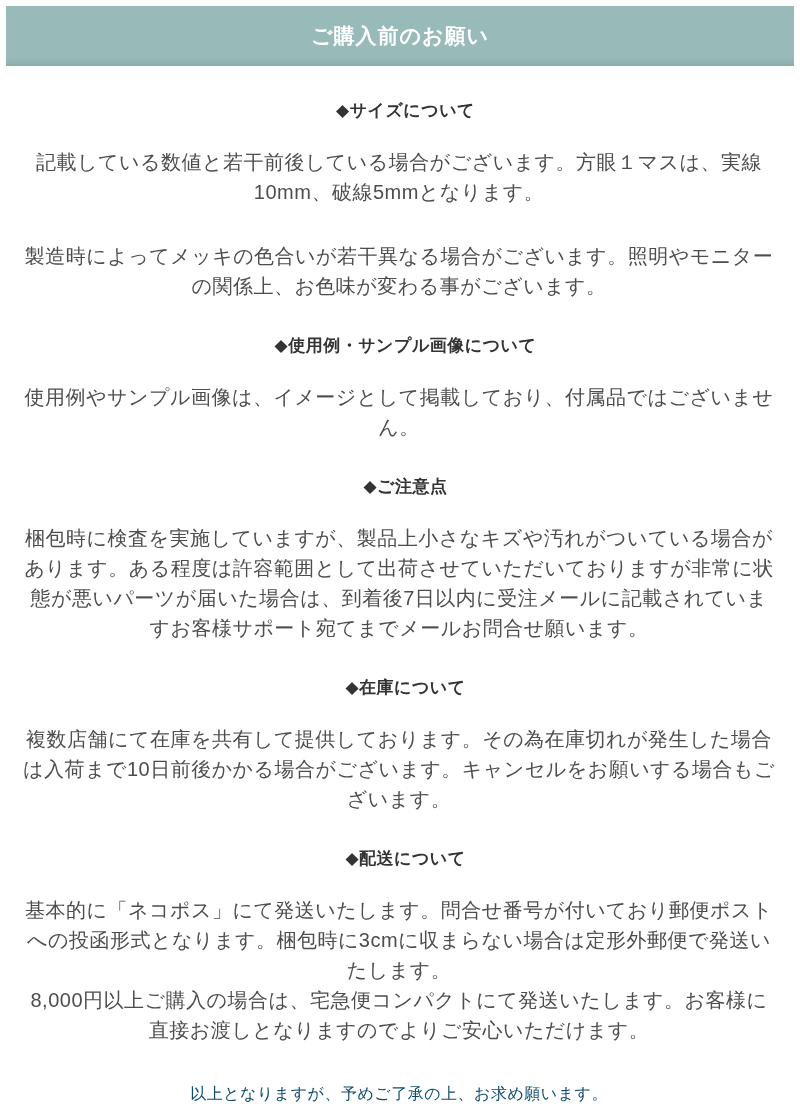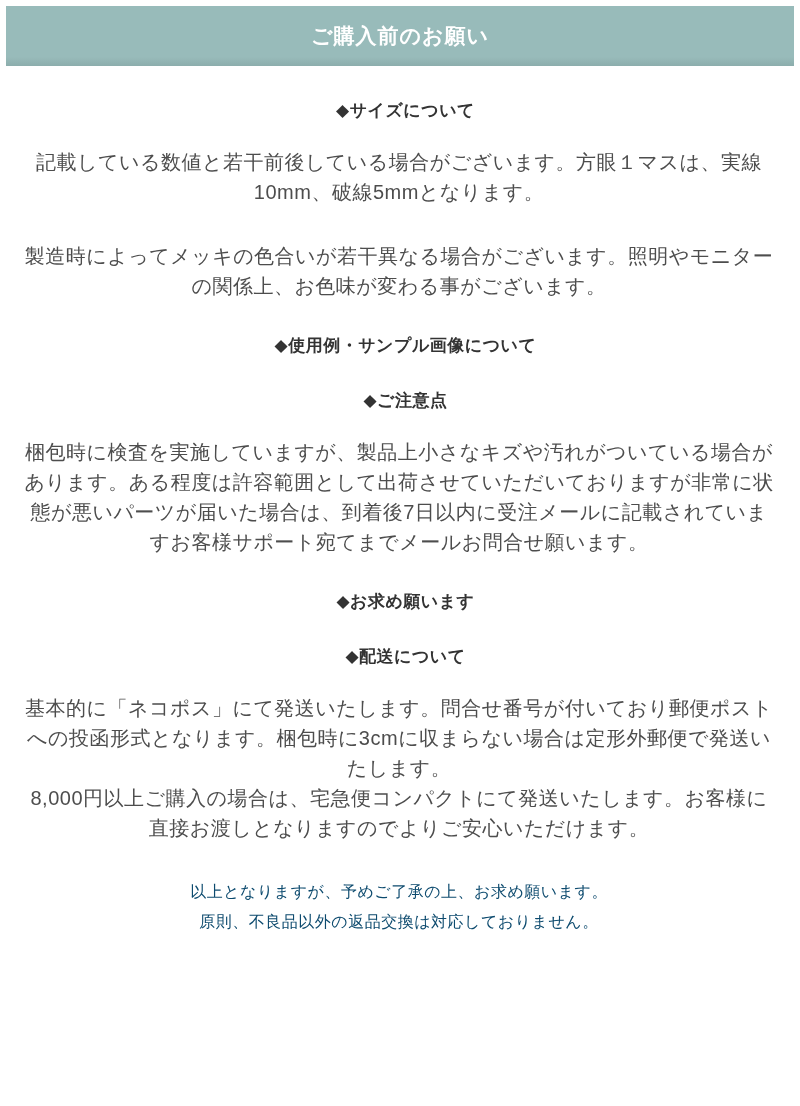--- a/index.html
+++ b/index.html
@@ -65,25 +65,27 @@
 </header>
 
 <main class="notice-body">
 
   <h2 class="section-heading">◆サイズについて</h2>
   <p class="section-body">記載している数値と若干前後している場合がございます。方眼１マスは、実線10mm、破線5mmとなります。</p>
 
   <p class="section-body">製造時によってメッキの色合いが若干異なる場合がございます。照明やモニターの関係上、お色味が変わる事がございます。</p>
 
   <h2 class="section-heading">◆使用例・サンプル画像について</h2>
+  <p class="section-body">使用例やサンプル画像は、イメージとして掲載しており、付属品ではございません。</p>
 
   <h2 class="section-heading">◆ご注意点</h2>
   <p class="section-body">梱包時に検査を実施していますが、製品上小さなキズや汚れがついている場合があります。ある程度は許容範囲として出荷させていただいておりますが非常に状態が悪いパーツが届いた場合は、到着後7日以内に受注メールに記載されていますお客様サポート宛てまでメールお問合せ願います。</p>
 
-  <h2 class="section-heading">◆お求め願います</h2>
+  <h2 class="section-heading">◆在庫について</h2>
+  <p class="section-body">複数店舗にて在庫を共有して提供しております。その為在庫切れが発生した場合は入荷まで10日前後かかる場合がございます。キャンセルをお願いする場合もございます。</p>
 
   <h2 class="section-heading">◆配送について</h2>
   <p class="section-body">基本的に「ネコポス」にて発送いたします。問合せ番号が付いており郵便ポストへの投函形式となります。梱包時に3cmに収まらない場合は定形外郵便で発送いたします。
 8,000円以上ご購入の場合は、宅急便コンパクトにて発送いたします。お客様に直接お渡しとなりますのでよりご安心いただけます。</p>
 
   <p class="closing-text">以上となりますが、予めご了承の上、お求め願います。
 原則、不良品以外の返品交換は対応しておりません。</p>
 
 </main>
 

